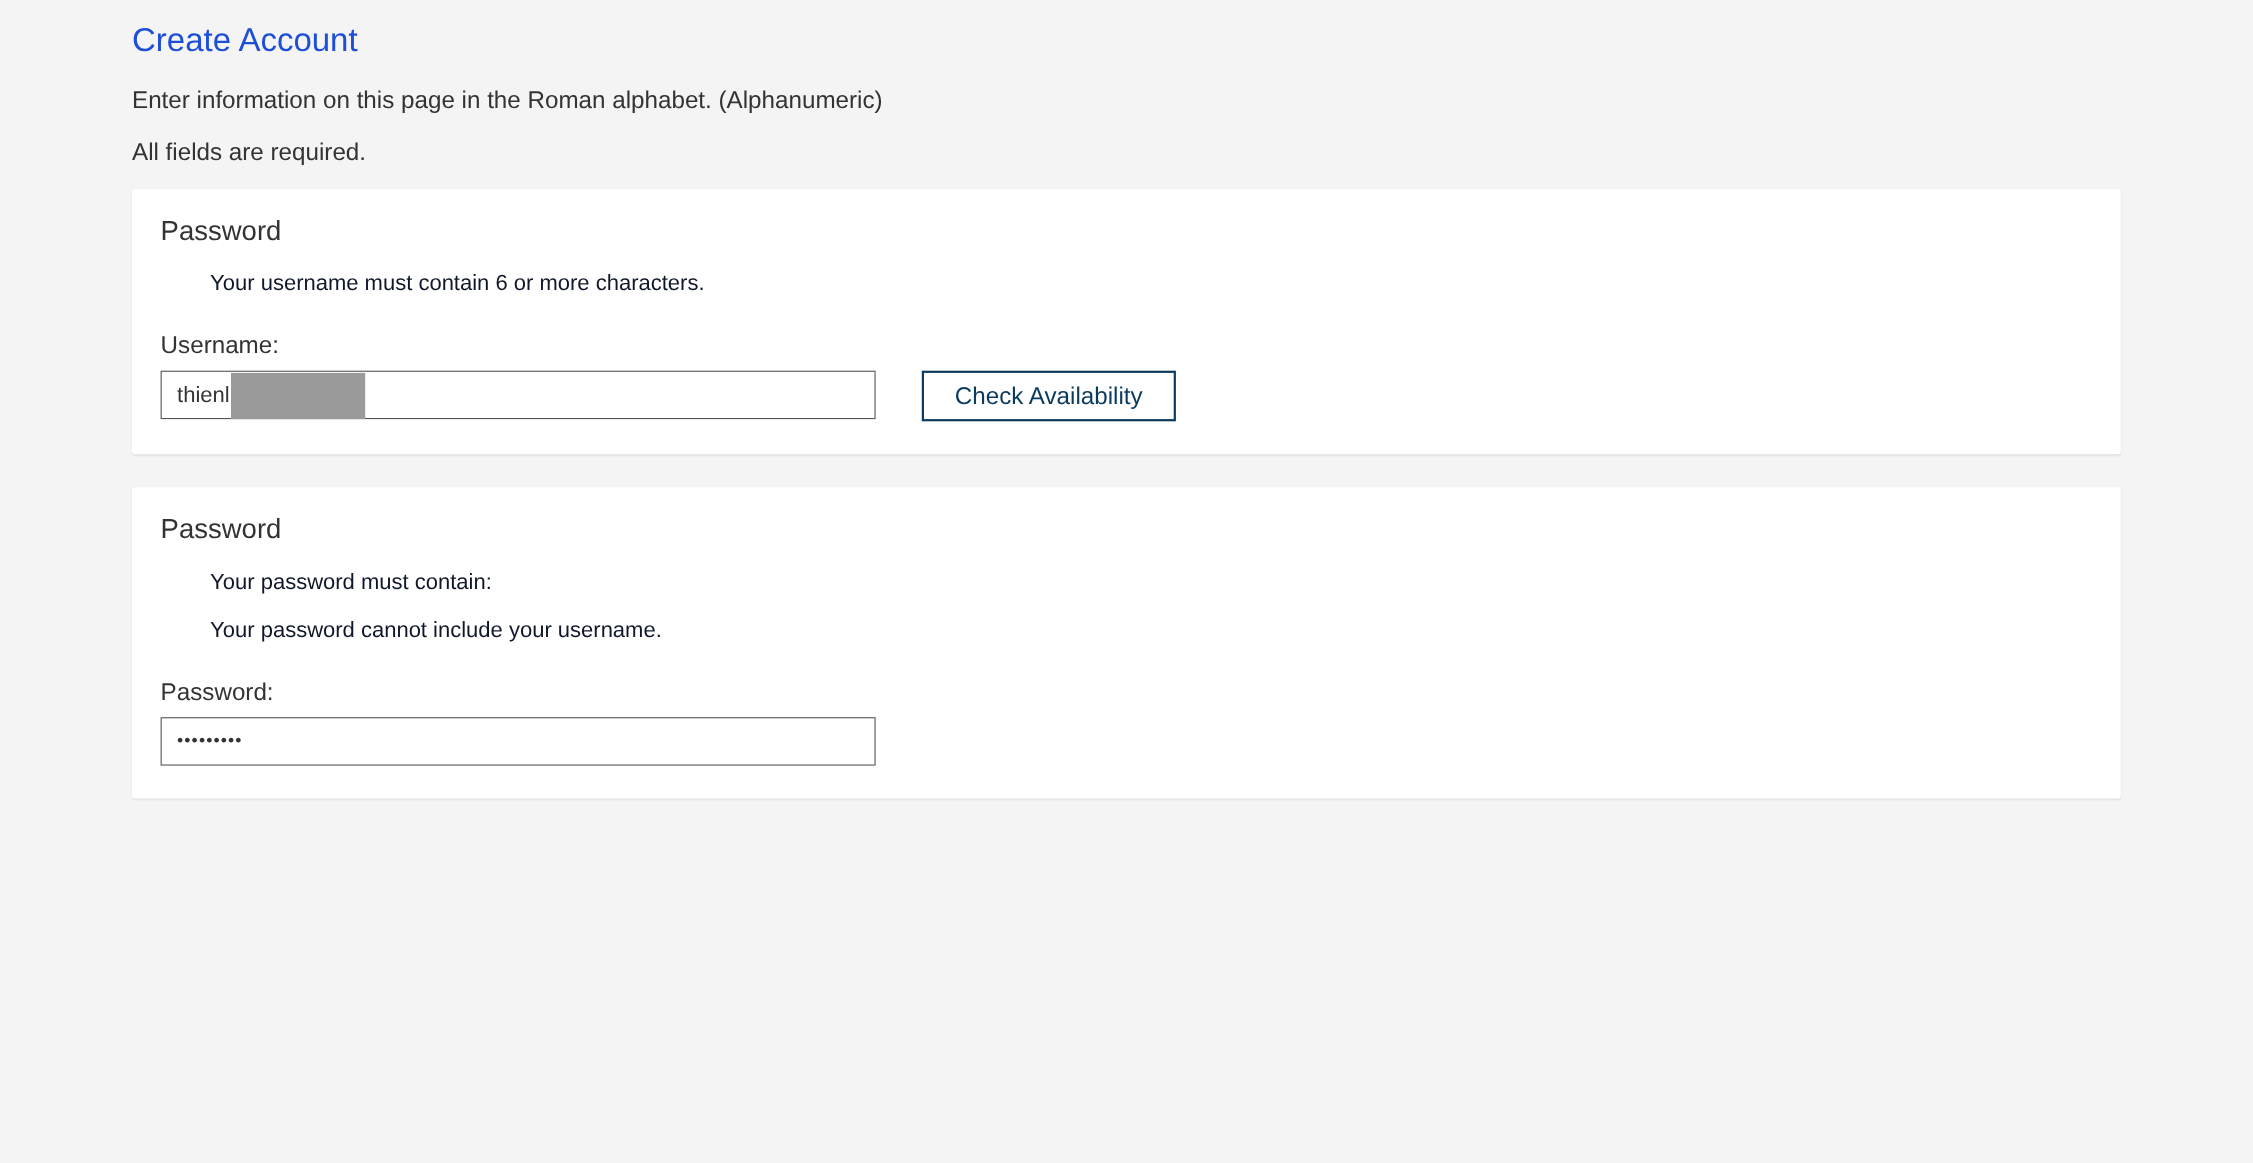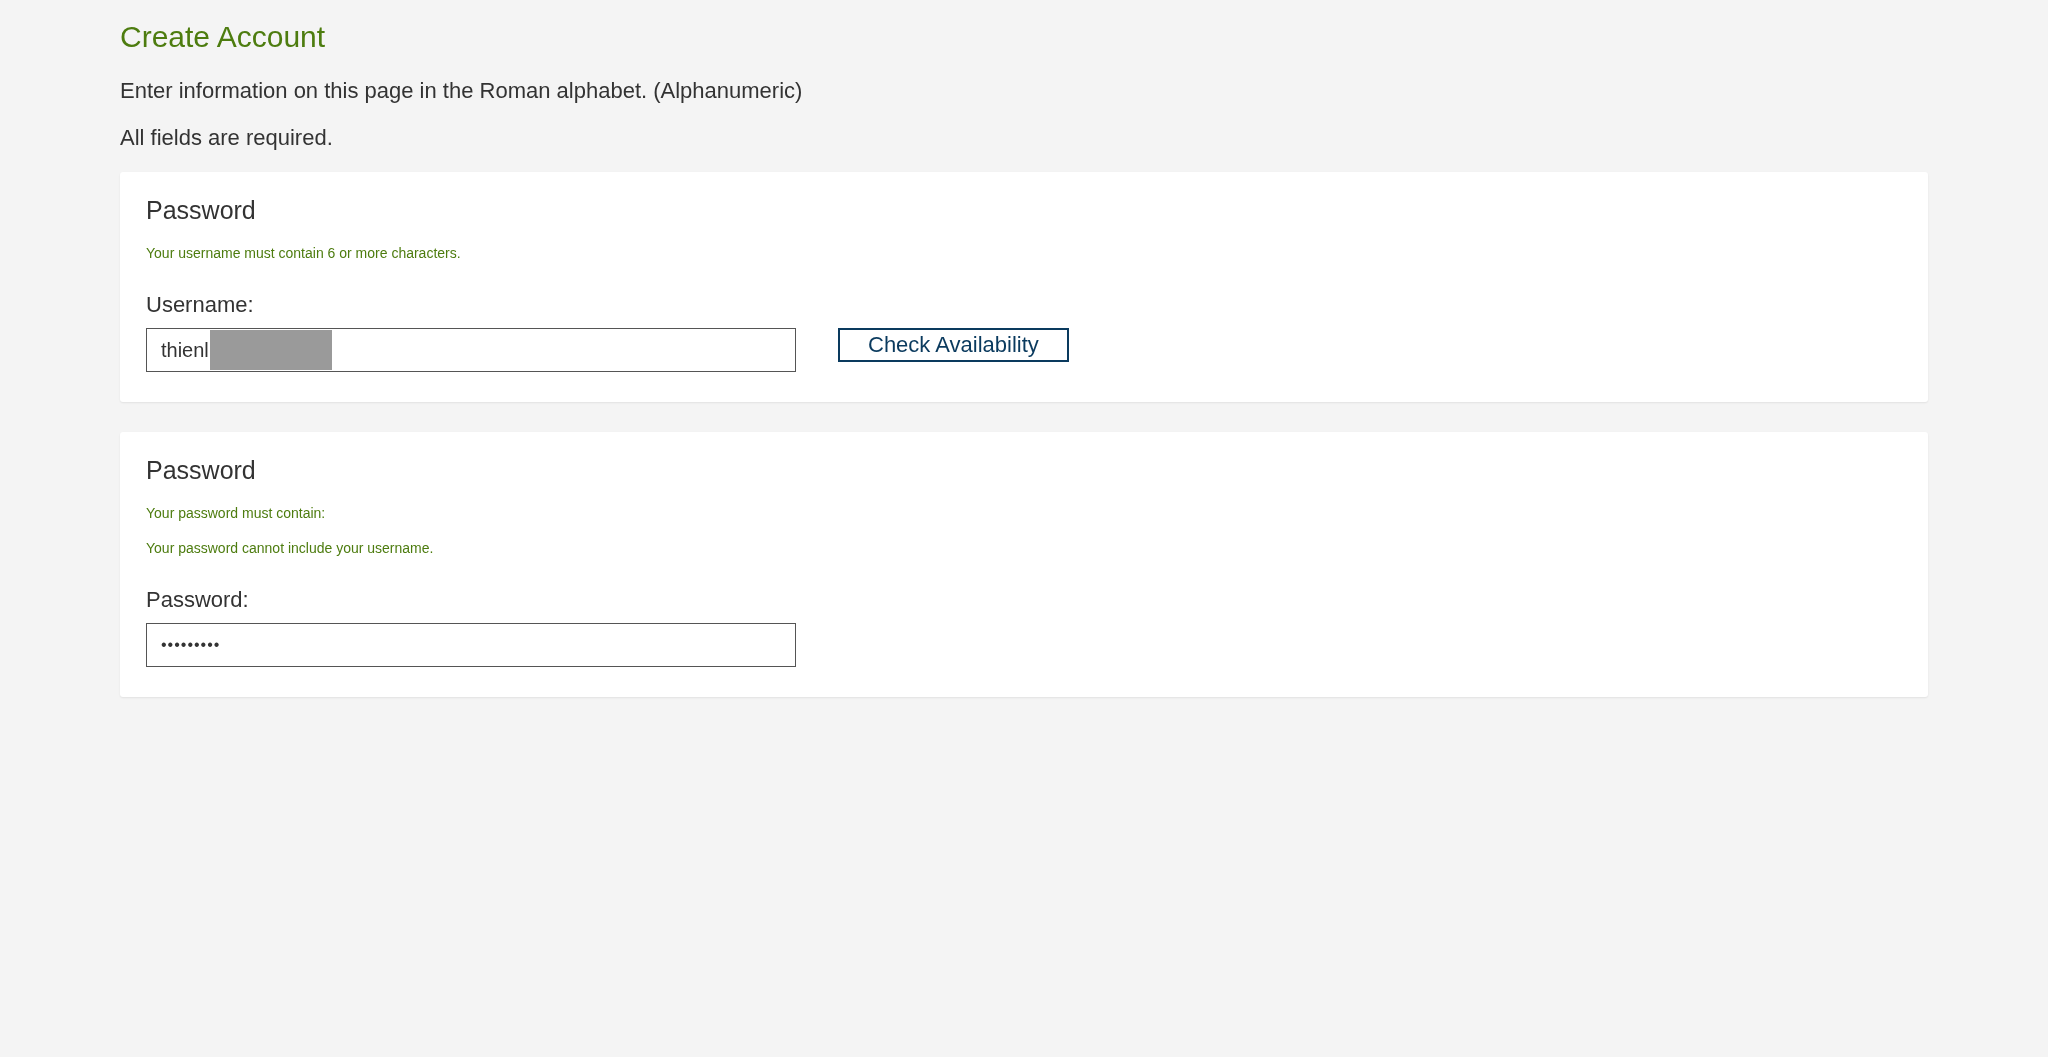--- a/index.html
+++ b/index.html
@@ -14,21 +14,21 @@
     width: 2048px;
     min-height: 1057px;
   }
   .page {
     padding: 0 120px;
     padding-top: 20px;
   }
   .page-title {
     font-size: 30px;
     font-weight: 400;
-    color: #4d7c0f;
+    color: #1d4ed8;
     margin-bottom: 20px;
   }
   .intro-text {
     font-size: 22px;
     color: #333;
     margin-bottom: 14px;
     line-height: 1.5;
   }
   .card {
     background: #fff;
@@ -38,24 +38,25 @@
     margin-bottom: 30px;
     box-shadow: 0 1px 2px rgba(0,0,0,0.08);
   }
   .card-title {
     font-size: 25px;
     font-weight: 400;
     color: #333;
     margin-bottom: 18px;
   }
   .helper-text {
-    font-size: 14px;
-    color: #4d7c0f;
+    font-size: 20px;
+    color: #0f172a;
     margin-bottom: 28px;
     line-height: 1.5;
+    margin-left: 45px;
   }
   .field-label {
     font-size: 22px;
     color: #333;
     margin-bottom: 10px;
     display: block;
   }
   .input-row {
     display: flex;
     align-items: stretch;
@@ -82,21 +83,21 @@
     width: 122px;
     background: #9a9a9a;
     pointer-events: none;
   }
   .btn-outline {
     border: 2px solid #0a3a5e;
     background: #fff;
     color: #0a3a5e;
     font-size: 22px;
     padding: 0 28px;
-    height: 34px;
+    height: 46px;
     cursor: pointer;
     font-family: inherit;
   }
   .req-list {
     list-style: disc;
     padding-left: 48px;
     margin-bottom: 22px;
   }
   .req-list li {
     font-size: 22px;

